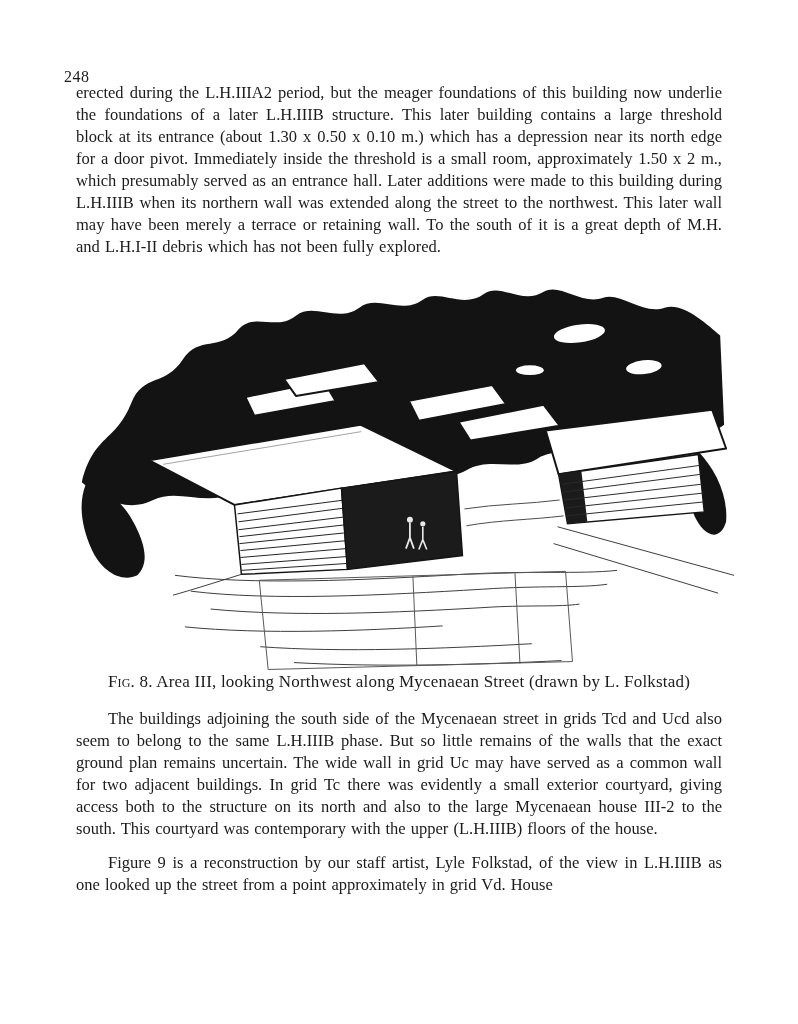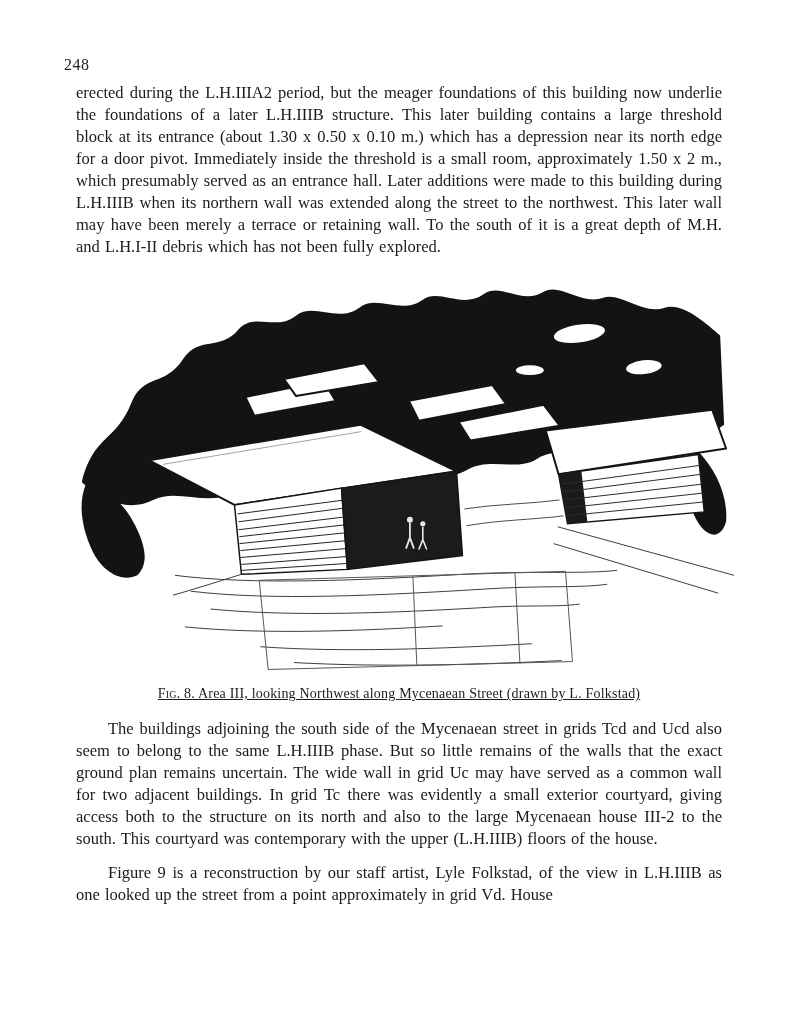--- a/index.html
+++ b/index.html
@@ -19,43 +19,41 @@
     position: relative;
     text-align: center;
     font-size: 16px;
     letter-spacing: 2.5px;
     margin-bottom: 26px;
     white-space: nowrap;
   }
   .page-number {
     position: absolute;
     left: 0;
-    top: 0;
+    top: 12px;
     letter-spacing: 0.5px;
     font-family: Liberation Serif, serif;
   }
   .para {
     font-size: 16.5px;
     line-height: 22px;
     text-align: justify;
     word-spacing: 1px;
     margin: 12px;
   }
   .para.indent { text-indent: 32px; }
   figure {
     margin: 18px 0 16px 0;
     text-align: center;
   }
   .art { width: 674px; margin: 0 auto; }
   .art svg { display: block; width: 100%; height: auto; }
   figcaption {
-    font-size: 14px;
-    margin-top: 14px;
+    font-size: 17px;
     letter-spacing: 0.2px;
-    text-decoration: underline;
   }
   .fig-label { font-variant: small-caps; }
 </style>
 </head>
 <body>
 
 <div class="page">
 
   <header class="page-header">
     <span class="page-number">248</span>

